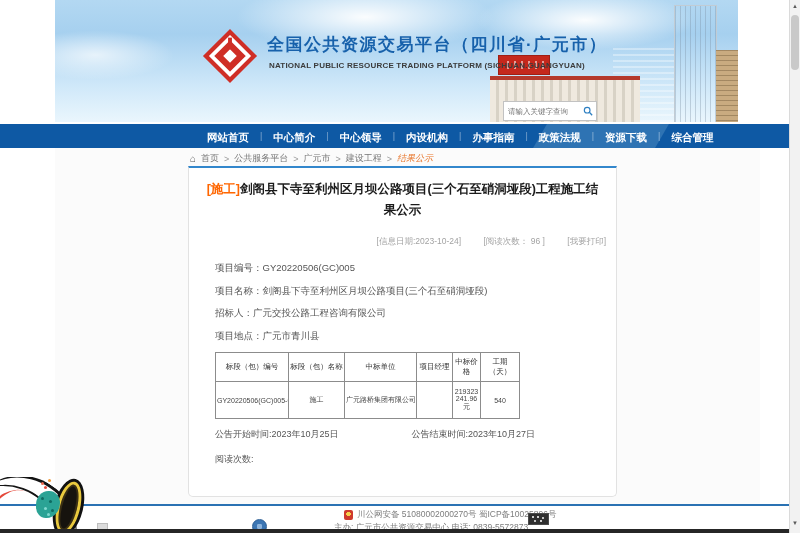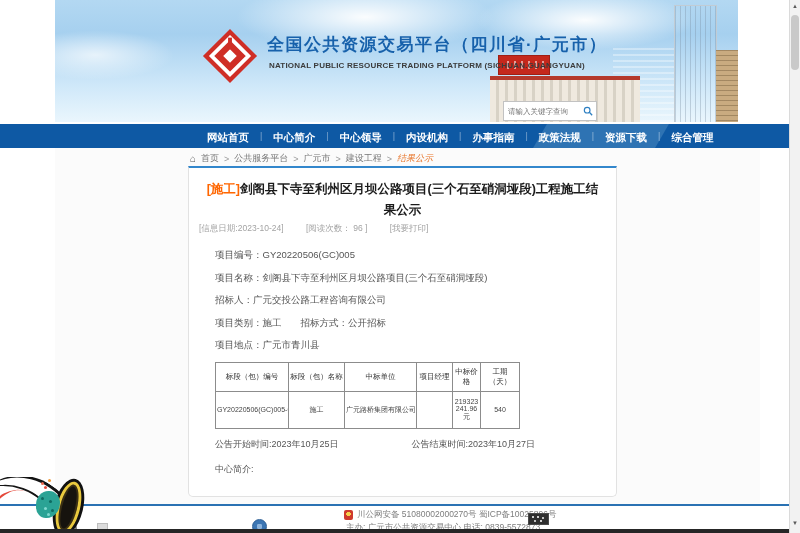--- a/index.html
+++ b/index.html
@@ -44,39 +44,39 @@
   .crumbs{position:absolute;left:190px;top:152px;display:flex;align-items:center;gap:5px;font-size:9px;color:#777;}
   .crumbs a{color:#777;text-decoration:none;}
   .crumbs .sep{color:#999;}
   .crumbs .last{color:#e8762c;font-style:italic;}
   .home-ic{font-size:10px;color:#555;line-height:1;}
   
   .card{position:absolute;left:188px;top:166px;width:429px;height:331px;box-sizing:border-box;background:#ffffff;
         border:1px solid #e2e2e2;border-top:2px solid #3387cc;border-radius:0 0 5px 5px;}
   .art-title{margin:11px 16px 0;text-align:center;font-size:12.5px;line-height:1.65;color:#1b1b1b;font-weight:bold;}
   .art-title .tag{color:#ff6600;}
-  .meta{margin-top:3px;text-align:left;font-size:8.5px;color:#a3a3a3;}
+  .meta{margin-top:16px;text-align:right;font-size:8.5px;color:#a3a3a3;}
   .meta span{margin:0 10px;}
   .meta .print{cursor:pointer;}
   .notice-title{margin-top:11px;text-align:center;font-family:"Liberation Serif","DejaVu Serif",serif;
                 font-size:23px;letter-spacing:4px;color:#333;font-weight:normal;}
   .fields{margin:14px 0 0 26px;font-size:9.5px;color:#555;}
   .fields div{margin-bottom:9.5px;}
   table{border-collapse:collapse;table-layout:fixed;width:304px;margin:1px 0 0 26px;}
   th,td{border:1px solid #8c8c8c;text-align:center;vertical-align:middle;}
   th{font-size:7.5px;font-weight:normal;color:#333;padding:4px 1px;}
   td{font-size:7px;color:#444;padding:6px 1px;word-break:break-all;}
   td.nowrap{white-space:nowrap;overflow:hidden;}
   .times{display:flex;justify-content:space-between;width:320px;margin:9px 0 0 26px;font-size:9px;color:#555;}
   .other{margin:12px 0 0 26px;font-size:9px;color:#555;}
   
   .footer-line{position:absolute;left:0;top:504px;width:789px;height:2px;background:#2a72b3;}
   .beian{position:absolute;left:344px;top:509px;display:flex;align-items:center;gap:4px;font-size:8.5px;color:#7d7d7d;}
   .emblem{width:9px;height:10px;border-radius:2px;background:radial-gradient(circle at 50% 38%,#f5d04c 0 28%,#cf3a2c 30% 100%);}
-  .host{position:absolute;left:346px;top:522px;font-size:8.5px;color:#7d7d7d;}
+  .host{position:absolute;left:334px;top:522px;font-size:8.5px;color:#7d7d7d;}
   .gray-box{position:absolute;left:97px;top:523px;width:11px;height:10px;background:#dcdcdc;border:1px solid #bdbdbd;box-sizing:border-box;}
   .badge-police{position:absolute;left:252px;top:519px;width:15px;height:15px;border-radius:50%;
                 background:radial-gradient(circle,#8db4dd 0 30%,#3c76b4 32% 100%);border:1px solid #2c5f96;box-sizing:border-box;}
   .badge-dark{position:absolute;left:528px;top:513px;width:21px;height:12px;background:#2e2e2e;box-shadow:inset 0 0 0 1px #4a4a4a;}
   .badge-dark::after{content:"";position:absolute;left:4px;top:3px;width:2px;height:2px;background:#cfcfcf;
                      box-shadow:5px 0 0 #cfcfcf,10px 1px 0 #bfbfbf,2px 4px 0 #bfbfbf,8px 4px 0 #cfcfcf;}
   .bottom-strip{position:absolute;left:0;top:529px;width:800px;height:4px;background:#262626;}
   
   .artifact{position:absolute;left:0;top:477px;width:118px;height:53px;overflow:hidden;pointer-events:none;}
   .a-black1{position:absolute;left:-30px;top:0px;width:108px;height:96px;border-top:3px solid #141414;border-radius:50%;transform:rotate(34deg);}
@@ -174,21 +174,20 @@
     <span>[信息日期:2023-10-24]</span>
     <span>[阅读次数： 96 ]</span>
     <span class="print">[我要打印]</span>
   </div>
 
 
   <div class="fields">
     <div>项目编号：GY20220506(GC)005</div>
     <div>项目名称：剑阁县下寺至利州区月坝公路项目(三个石至硝洞垭段)</div>
     <div>招标人：广元交投公路工程咨询有限公司</div>
-    <div>项目类别：施工　　招标方式：公开招标</div>
     <div>项目地点：广元市青川县</div>
   </div>
 
   <table>
     <colgroup>
       <col style="width:73px">
         <col style="width:56px">
         <col style="width:72px">
       <col style="width:36px">
         <col style="width:28px">
@@ -214,21 +213,21 @@
         <td>540</td>
       </tr>
     </tbody>
   </table>
 
   <div class="times">
     <span>公告开始时间:2023年10月25日</span>
     <span>公告结束时间:2023年10月27日</span>
   </div>
 
-  <div class="other">中心简介:</div>
+  <div class="other">阅读次数:</div>
 </div>
 
 <div class="footer-line"></div>
 
 <div class="beian">
   <span class="emblem"></span>
   <span>川公网安备 51080002000270号 蜀ICP备10025896号</span>
 </div>
 <div class="host">主办: 广元市公共资源交易中心 电话: 0839-5572873</div>
 

